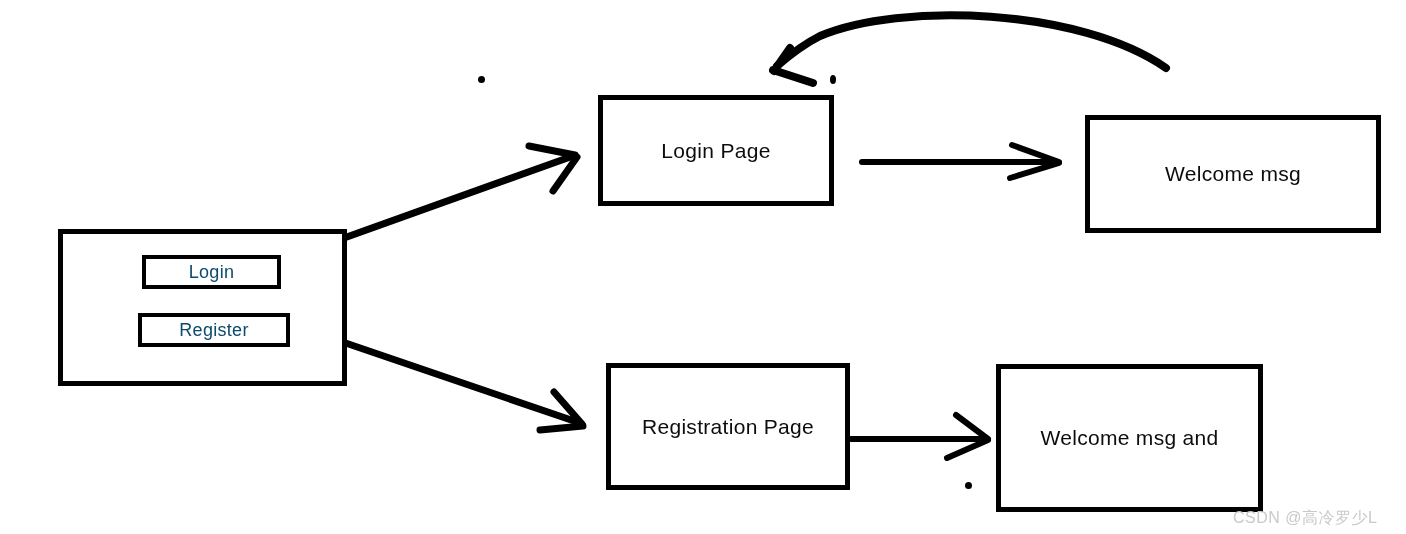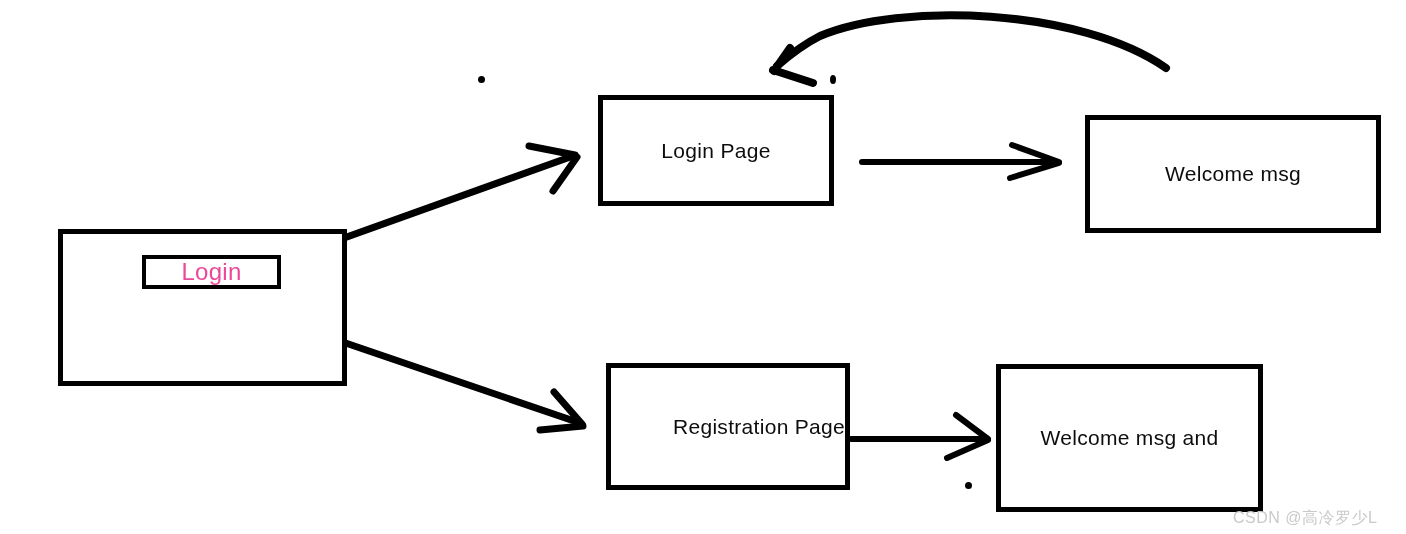--- a/index.html
+++ b/index.html
@@ -36,22 +36,22 @@
     display: block;
   }
   .btn {
     position: absolute;
     box-sizing: border-box;
     border: 4px solid #000000;
     background: #ffffff;
     display: flex;
     align-items: center;
     justify-content: center;
-    color: #ec4899;
-    font-size: 24px;
+    color: #0c4a6e;
+    font-size: 18px;
     letter-spacing: 0.3px;
   }
   .node-line {
     display: block;
     white-space: nowrap;
   }
   .arrow-layer {
     position: absolute;
     left: 0;
     top: 0;
@@ -107,31 +107,34 @@
       <path d="M 1166 68 C 1080 8 900 2 820 36 C 806 43 791 54 777 66" stroke="#000000" stroke-width="8" fill="none" stroke-linecap="round"></path>
       <path d="M 790 48 L 774 71" stroke="#000000" stroke-width="8" fill="none" stroke-linecap="round"></path>
       <path d="M 813 83 L 773 70" stroke="#000000" stroke-width="8" fill="none" stroke-linecap="round"></path>
     </g>
   </svg>
 
   <div class="node container-node" style="left:58px; top:229px; width:289px; height:157px;">
     <div class="btn" style="left:79px; top:21px; width:139px; height:34px;">
       <span class="node-line">Login</span>
     </div>
+    <div class="btn" style="left:75px; top:79px; width:152px; height:34px;">
+      <span class="node-line">Register</span>
+    </div>
   </div>
 
   <div class="node" style="left:598px; top:95px; width:236px; height:111px;">
     <span class="node-line">Login Page</span>
   </div>
 
   <div class="node" style="left:1085px; top:95px; width:296px; height:118px;margin-top:20px;">
     <span class="node-line">Welcome msg</span>
   </div>
 
-  <div class="node" style="left:606px; top:363px; width:244px; height:127px;align-items:flex-end;">
+  <div class="node" style="left:606px; top:363px; width:244px; height:127px;">
     <span class="node-line">Registration Page</span>
   </div>
 
   <div class="node" style="left:996px; top:364px; width:267px; height:148px;gap:8px;">
     <span class="node-line">Welcome msg and</span>
   </div>
 
   <div class="dot" style="left:478px; top:76px; width:7px; height:7px;"></div>
   <div class="dot" style="left:830px; top:75px; width:6px; height:9px;"></div>
   <div class="dot" style="left:965px; top:482px; width:7px; height:7px;"></div>

